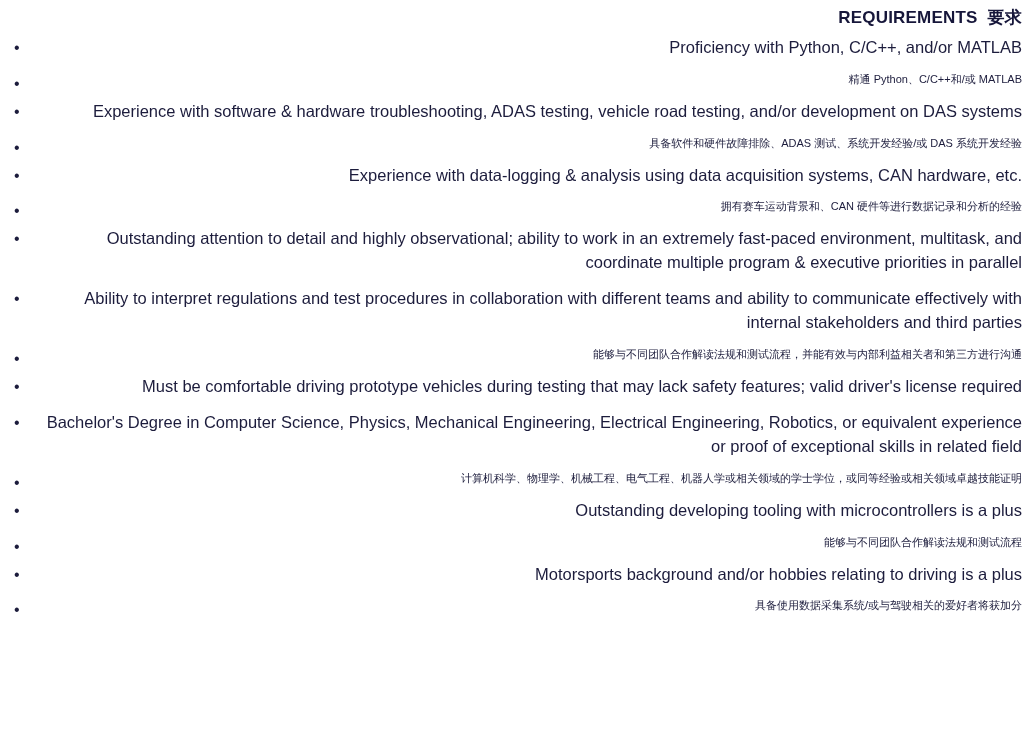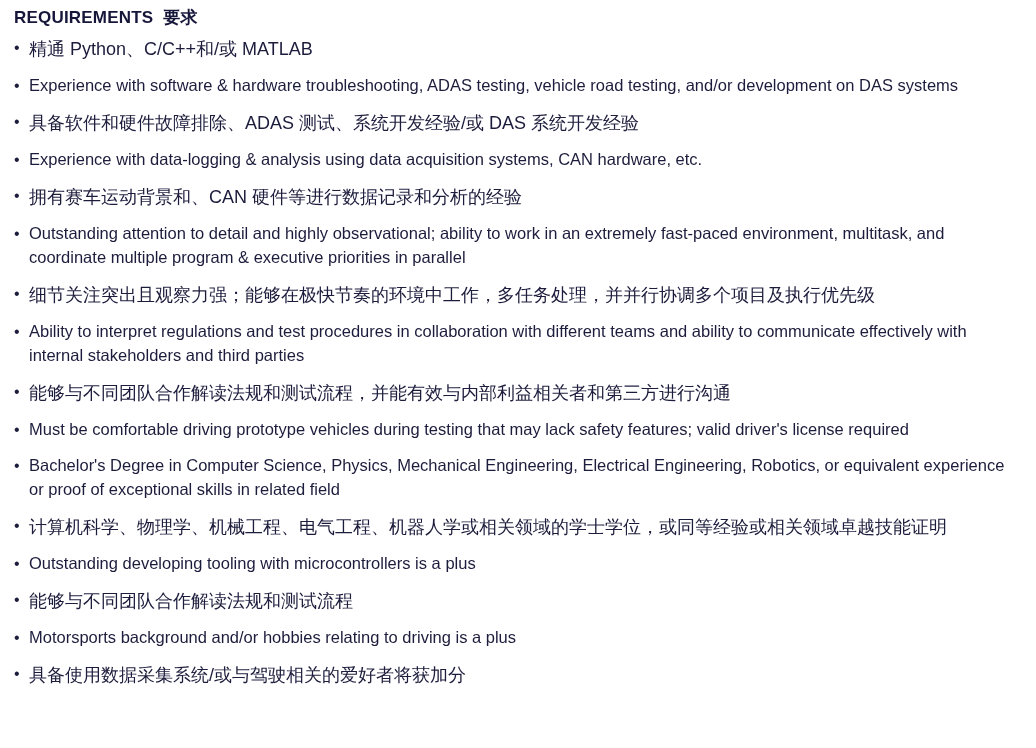--- a/index.html
+++ b/index.html
@@ -13,20 +13,21 @@
     font-family: "Liberation Sans", sans-serif;
     color: #1a1a2e;
     overflow: hidden;
   }
   .page {
     position: relative;
     width: 1036px;
     height: 580px;
     box-sizing: border-box;
     padding: 6px 14px 0 14px;
+    text-align: right;
   }
   .heading {
     font-size: 17px;
     font-weight: bold;
     color: #16163a;
     letter-spacing: 0.2px;
     margin: 0 0 6px 0;
     line-height: 1.4;
   }
   .heading .cn {
@@ -48,40 +49,40 @@
   ul.req-list li::before {
     content: "\2022";
     position: absolute;
     left: 0;
     top: 0;
     font-size: 16px;
     line-height: 1.45;
     color: #1c1c3c;
   }
   ul.req-list li.cn {
-    font-size: 18px;
+    font-size: 11px;
   }
 </style>
 </head>
 <body>
 
 <div class="page">
 
   <h1 class="heading">
     <span>REQUIREMENTS</span><span class="cn">要求</span>
   </h1>
 
   <ul class="req-list">
+    <li>Proficiency with Python, C/C++, and/or MATLAB</li>
     <li class="cn">精通 Python、C/C++和/或 MATLAB</li>
     <li>Experience with software &amp; hardware troubleshooting, ADAS testing, vehicle road testing, and/or development on DAS systems</li>
     <li class="cn">具备软件和硬件故障排除、ADAS 测试、系统开发经验/或 DAS 系统开发经验</li>
     <li>Experience with data-logging &amp; analysis using data acquisition systems, CAN hardware, etc.</li>
     <li class="cn">拥有赛车运动背景和、CAN 硬件等进行数据记录和分析的经验</li>
     <li>Outstanding attention to detail and highly observational; ability to work in an extremely fast-paced environment, multitask, and coordinate multiple program &amp; executive priorities in parallel</li>
-    <li class="cn">细节关注突出且观察力强；能够在极快节奏的环境中工作，多任务处理，并并行协调多个项目及执行优先级</li>
     <li>Ability to interpret regulations and test procedures in collaboration with different teams and ability to communicate effectively with internal stakeholders and third parties</li>
     <li class="cn">能够与不同团队合作解读法规和测试流程，并能有效与内部利益相关者和第三方进行沟通</li>
     <li>Must be comfortable driving prototype vehicles during testing that may lack safety features; valid driver's license required</li>
     <li>Bachelor's Degree in Computer Science, Physics, Mechanical Engineering, Electrical Engineering, Robotics, or equivalent experience or proof of exceptional skills in related field</li>
     <li class="cn">计算机科学、物理学、机械工程、电气工程、机器人学或相关领域的学士学位，或同等经验或相关领域卓越技能证明</li>
     <li>Outstanding developing tooling with microcontrollers is a plus</li>
     <li class="cn">能够与不同团队合作解读法规和测试流程</li>
     <li>Motorsports background and/or hobbies relating to driving is a plus</li>
     <li class="cn">具备使用数据采集系统/或与驾驶相关的爱好者将获加分</li>
   </ul>

